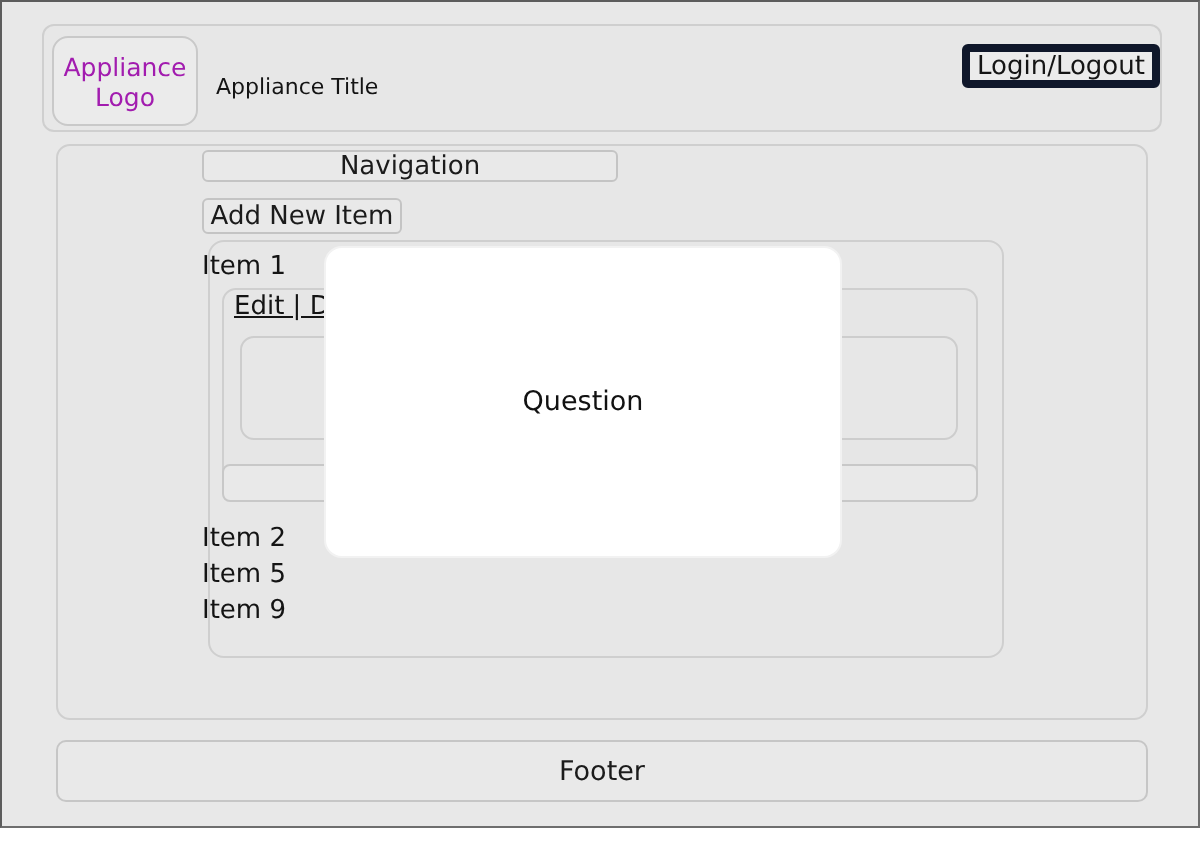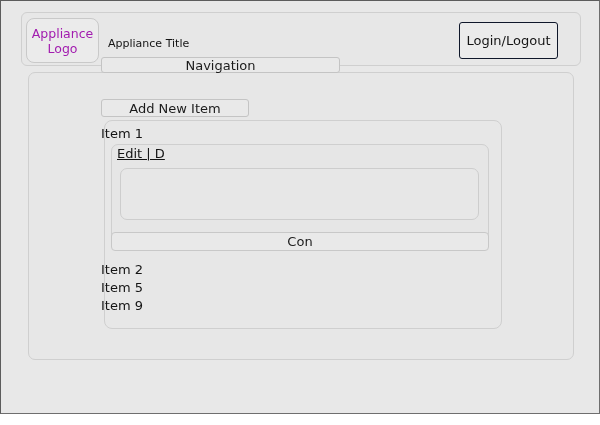--- a/index.html
+++ b/index.html
@@ -79,53 +79,53 @@
   #appliance-title {
     position: absolute;
     left: 107px;
     top: 36px;
     font-size: 11px;
     color: #141414;
     white-space: nowrap;
   }
   #login-logout-button {
     position: absolute;
-    left: 458px;
+    left: 480px;
     top: 21px;
     width: 99px;
-    height: 37px;
+    height: 22px;
     box-sizing: border-box;
     background: #ebebeb;
-    border: 1px solid #0f172a;
+    border: 4px solid #0f172a;
     border-radius: 3px;
     display: flex;
     align-items: center;
     justify-content: center;
     font-size: 13px;
     color: #151515;
   }
 
   
   #content-panel {
     left: 27px;
     top: 71px;
     width: 546px;
     height: 288px;
     border-radius: 7px;
   }
   #navigation-bar {
     left: 100px;
-    top: 56px;
-    width: 239px;
+    top: 74px;
+    width: 208px;
     height: 16px;
   }
   #add-new-item-button {
     left: 100px;
     top: 98px;
-    width: 148px;
+    width: 100px;
     height: 18px;
     align-items: center;
   }
 
   
   #items-panel {
     left: 103px;
     top: 119px;
     width: 398px;
     height: 209px;
@@ -254,15 +254,21 @@
   <div id="edit-actions-label">Edit | D</div>
   <div id="edit-field-box"></div>
   <div class="bar" id="confirm-button">
     <span>Con</span>
   </div>
 
   <div class="item-label" id="item-2-label">Item 2</div>
   <div class="item-label" id="item-3-label">Item 5</div>
   <div class="item-label" id="item-4-label">Item 9</div>
 
-
+  <div class="bar" id="footer-bar">
+    <span>Footer</span>
+  </div>
+
+  <div id="modal-dialog">
+    <span id="modal-question-text">Question</span>
+  </div>
 
 </div>
 
 </body></html>

